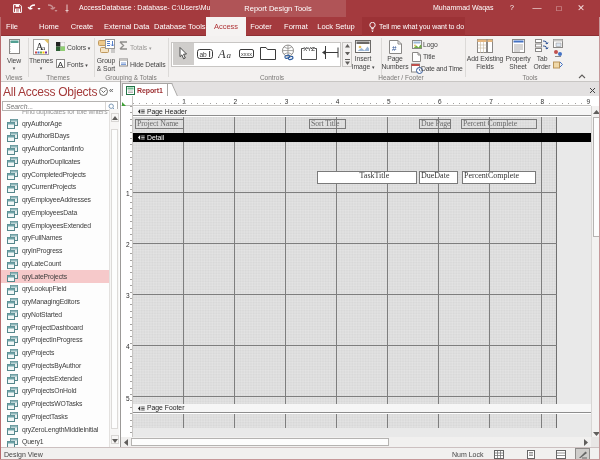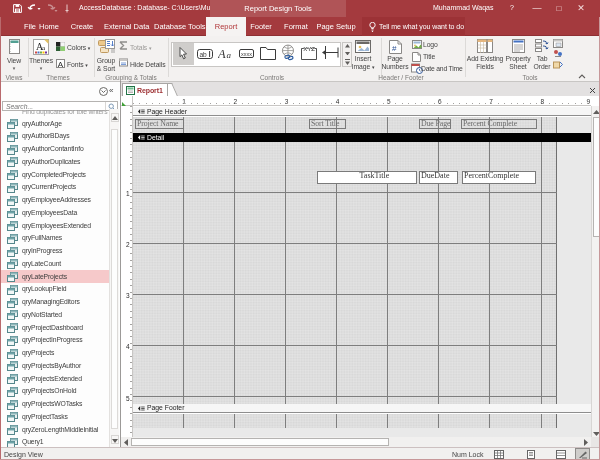--- a/index.html
+++ b/index.html
@@ -100,29 +100,29 @@
   <div class="ttxt" style="left:433px;top:4px;">Muhammad Waqas</div>
   <div class="ttxt" style="left:510px;top:4px;">?</div>
   <div class="wbtn" style="left:530px;">—</div>
   <div class="wbtn" style="left:552px;font-size:8px;">□</div>
   <div class="wbtn" style="left:574px;">✕</div>
 </div>
 <div class="abs" id="rdt">Report Design Tools</div>
 
 <div class="abs" id="tabrow">
     <div style="position:absolute;left:0;top:18px;width:600px;height:1px;background:#8e2f33;"></div>
-  <div class="rtab" style="left:20px;width:20px;">File</div>
+  <div class="rtab" style="left:2px;width:20px;">File</div>
   <div class="rtab" style="left:38px;width:22px;">Home</div>
   <div class="rtab" style="left:70px;width:24px;">Create</div>
   <div class="rtab" style="left:104px;width:40px;">External Data</div>
   <div class="rtab" style="left:154px;width:48px;">Database Tools</div>
-  <div class="rtab" id="designtab" style="left:206px;width:40px;">Report</div>
+  <div class="rtab" id="designtab" style="left:206px;width:40px;">Access</div>
   <div class="rtab" style="left:246px;width:30px;">Footer</div>
   <div class="rtab" style="left:282px;width:28px;">Format</div>
-  <div class="rtab" style="left:316px;width:40px;">Page Setup</div>
+  <div class="rtab" style="left:316px;width:40px;">Lock Setup</div>
   <div id="tellme"><svg style="position:absolute;left:7px;top:5px" width="7" height="10" viewBox="0 0 7 10">
         <circle cx="3.5" cy="3" r="2.7" fill="none" stroke="#fff" stroke-width="0.9"></circle>
         <path d="M2.3 6.5 h2.4 M2.5 8 h2 M2.9 9.5 h1.2" stroke="#fff" stroke-width="0.9"></path>
       </svg><span style="margin-left:17px;">Tell me what you want to do</span></div>
 </div>
 
 <div class="abs" id="ribbon">
 
   <svg class="icon" style="left:8px;top:3px" width="12" height="15" viewBox="0 0 12 15">
       <rect x="1.5" y="0.5" width="10" height="14" fill="#fff" stroke="#8a8886"></rect>
@@ -313,20 +313,21 @@
       <rect x="0.5" y="2" width="6" height="6" fill="#f0d8a8" stroke="#b8945a"></rect>
       <path d="M7 2 l2.5 2.5 l-2.5 2.5" stroke="#4472c4" fill="none"></path>
     </svg>
   <div class="glabel" style="left:490px;">Tools</div>
   <svg class="icon" style="left:578px;top:38px" width="8" height="5" viewBox="0 0 8 5">
       <path d="M1 4 L4 1 L7 4" fill="none" stroke="#605e5c" stroke-width="1.1"></path>
     </svg>
 </div>
 
 <div class="abs" id="nav">
+  <div id="navheader">All Access Objects</div>
   <svg class="icon" style="left:99px;top:5px" width="9" height="9" viewBox="0 0 9 9">
       <circle cx="4.5" cy="4.5" r="4" fill="none" stroke="#6b6967"></circle>
       <path d="M2.5 3.5 l2 2 l2-2" fill="none" stroke="#6b6967"></path>
     </svg>
   <div class="abs" style="left:109px;top:4px;font-size:8px;color:#444;">«</div>
   <div id="searchbox">
       <span class="s">Search...</span>
       <div style="position:absolute;left:102px;top:0;width:1px;height:9px;background:#d8d6d4;"></div>
     <svg class="icon" style="left:105px;top:1px" width="8" height="8" viewBox="0 0 8 8">
         <circle cx="3.2" cy="3.2" r="2.2" fill="none" stroke="#7c98b5"></circle>

